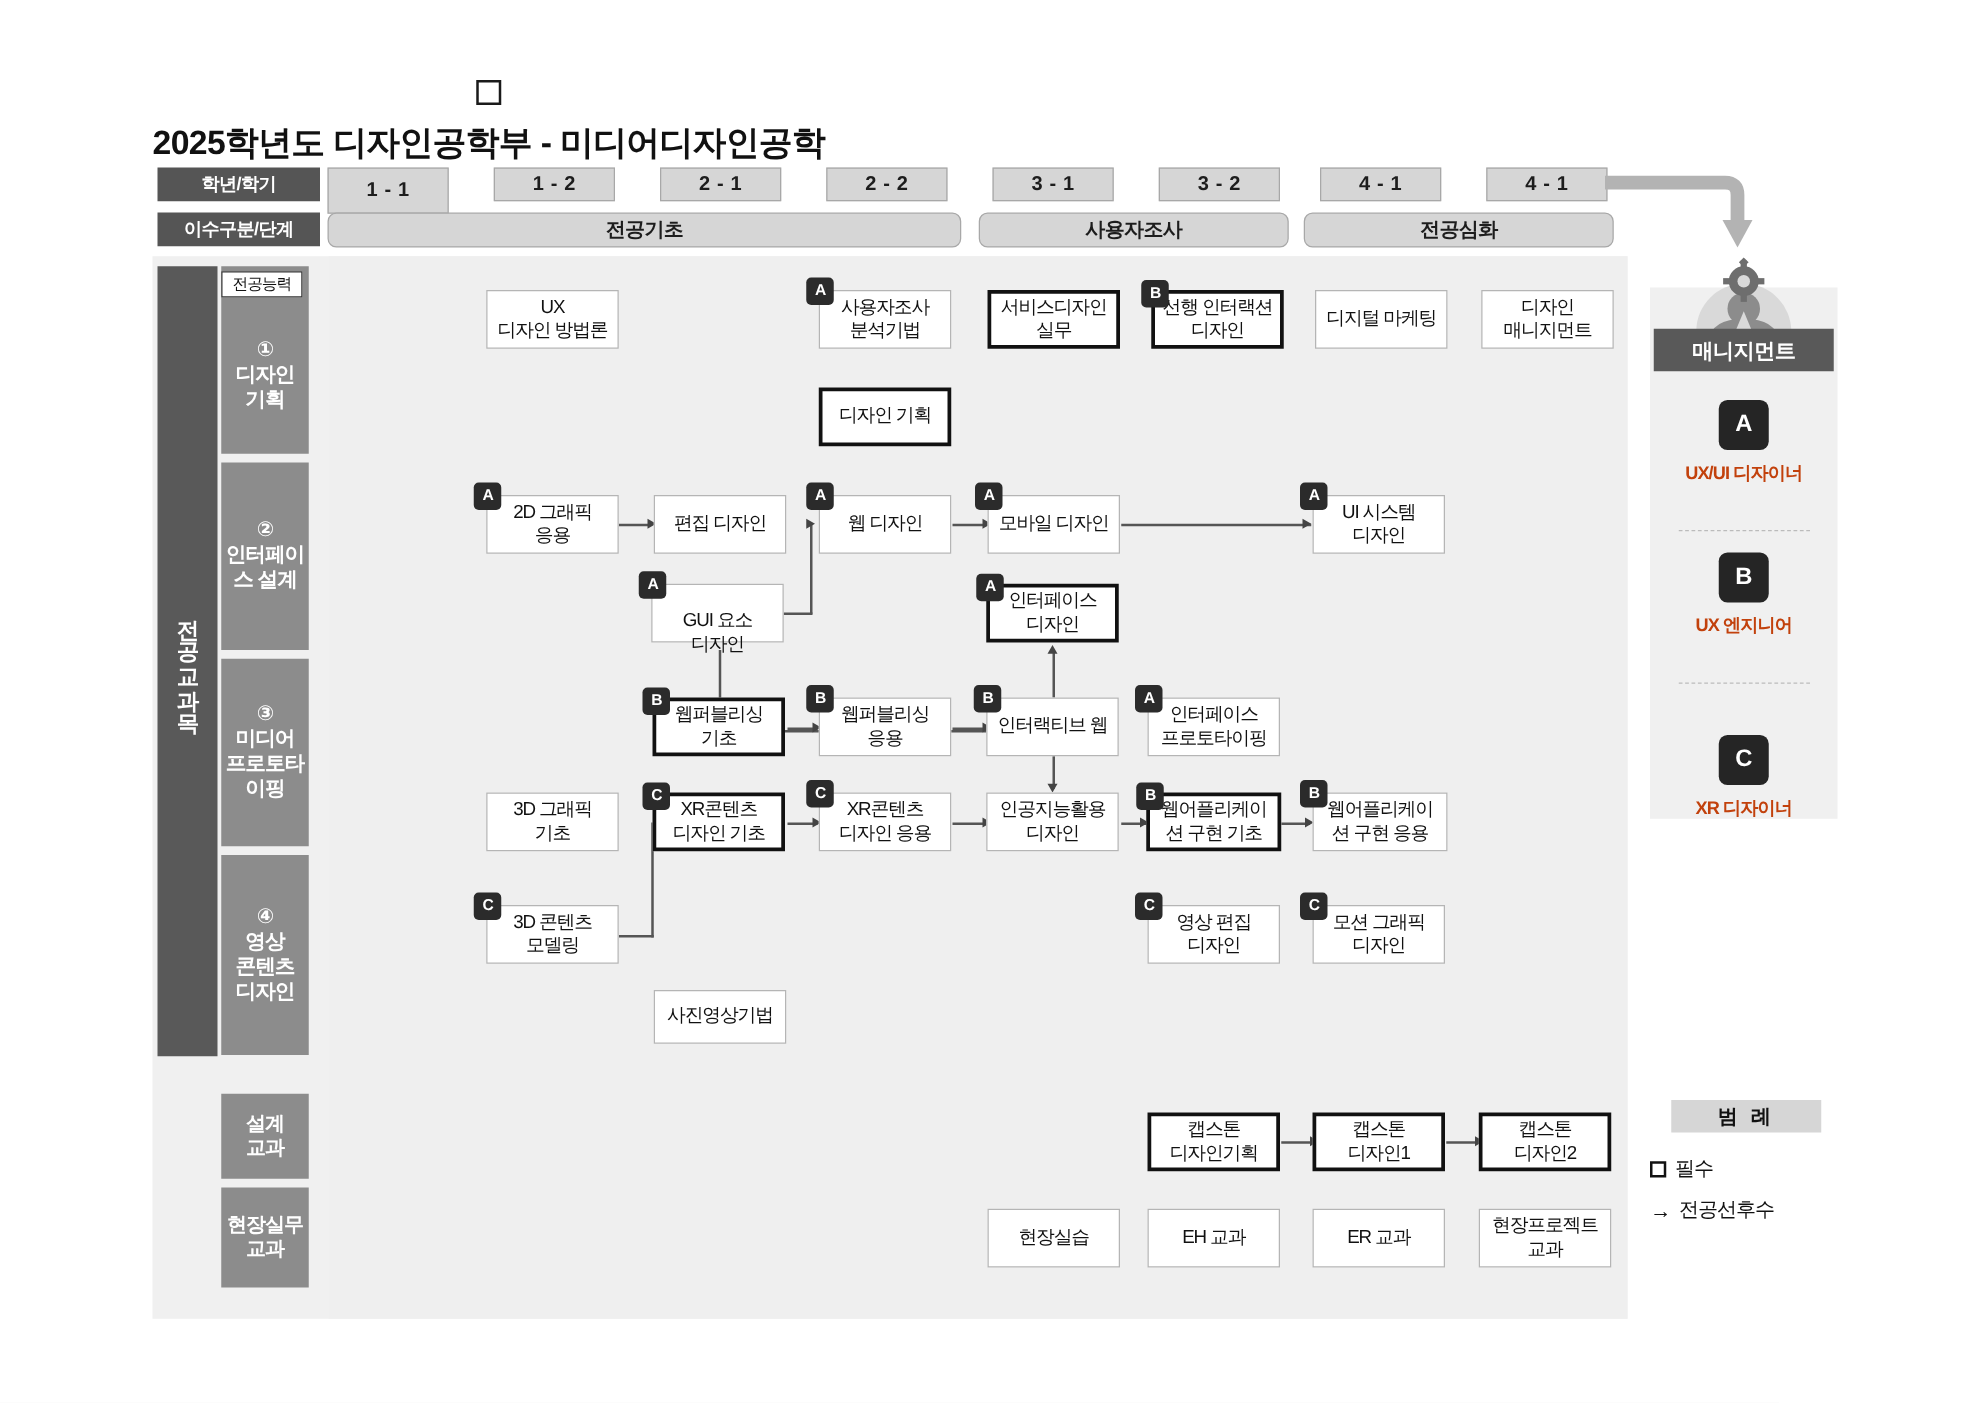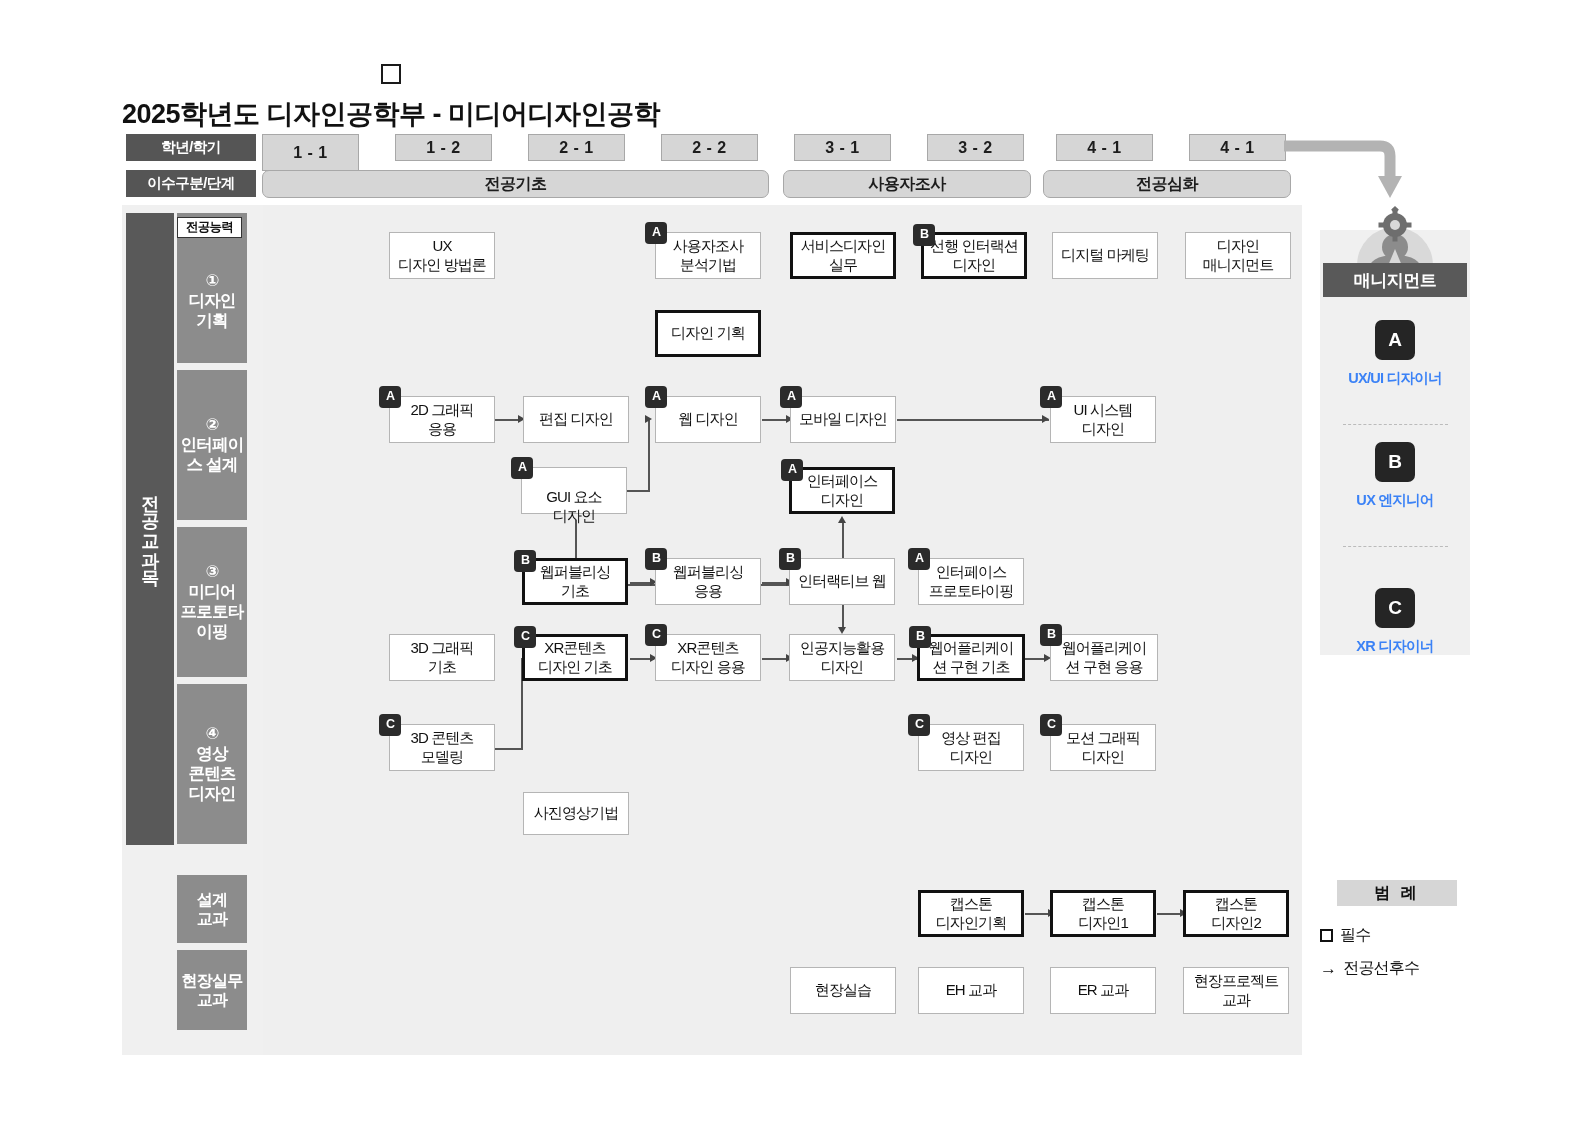--- a/index.html
+++ b/index.html
@@ -74,21 +74,21 @@
     display: flex; flex-direction: column; align-items: center;
     justify-content: center; text-align: center;
     font-size: 16.5px; font-weight: bold; line-height: 1.2;
     letter-spacing: -0.8px;
   }
   .side-cat.sm { font-size: 16px; }
   .cap-badge {
     position: absolute; left: 177px; top: 217px;
     width: 65px; height: 21px;
     background: #fff; border: 1.5px solid #333;
-    font-size: 12.5px; font-weight: bold; color: #111;
+    font-size: 12.5px; font-weight: normal; color: #111;
     display: flex; align-items: center; justify-content: center;
     letter-spacing: -0.8px; z-index: 4;
   }
 
   
   .course {
     position: absolute;
     background: #ffffff; border: 1px solid #b5b5b5;
     display: flex; align-items: center; justify-content: center;
     text-align: center; line-height: 1.22;
@@ -150,21 +150,21 @@
   }
   .talent-item { position: absolute; left: 1323px; width: 144px; text-align: center; }
   .t-box {
     width: 40px; height: 40px; margin: 0 auto; border-radius: 7px;
     background: #252525; color: #fff;
     font-size: 19px; font-weight: bold;
     display: flex; align-items: center; justify-content: center;
   }
   .t-label {
     margin-top: 9px; font-size: 14.5px; font-weight: bold;
-    color: #3b82f6; letter-spacing: -0.7px;
+    color: #c2410c; letter-spacing: -0.7px;
   }
   .t-div {
     position: absolute; left: 1343px; width: 105px; height: 0;
     border-top: 1.5px dashed #bbb;
   }
 
   
   .legend-hdr {
     position: absolute; left: 1337px; top: 880px;
     width: 120px; height: 26px; background: #d6d6d6;

